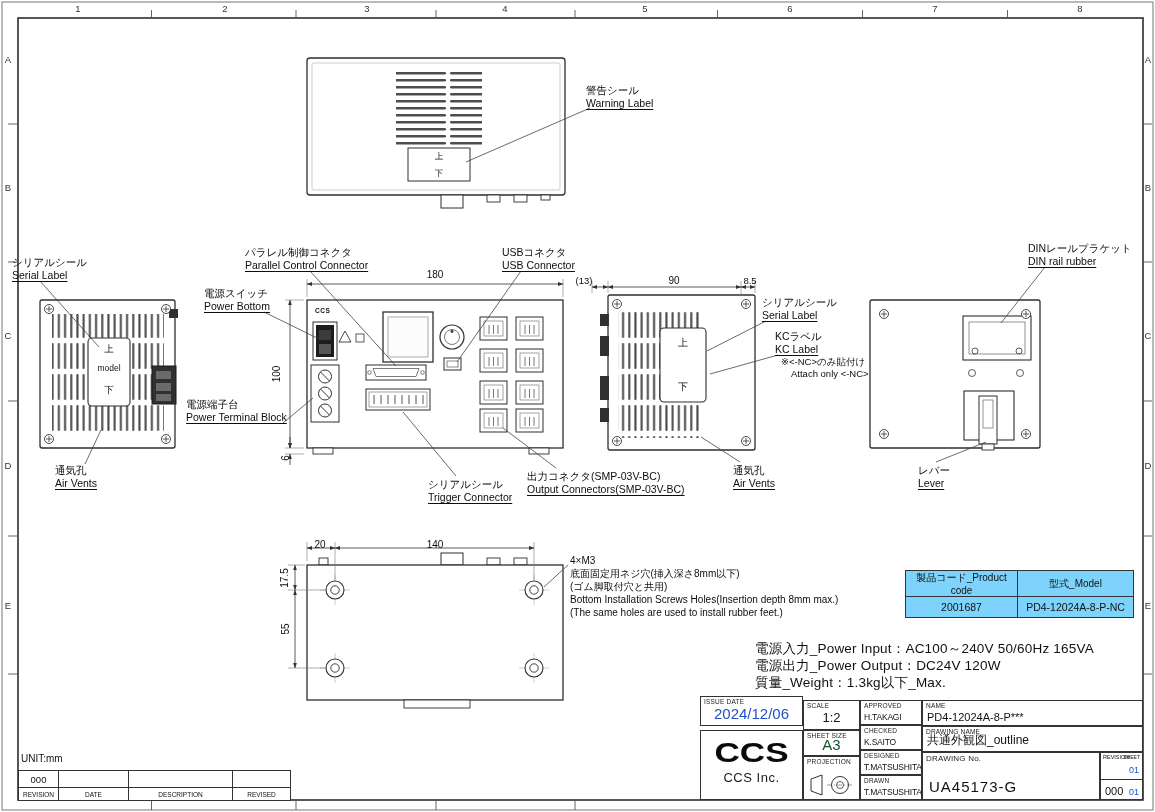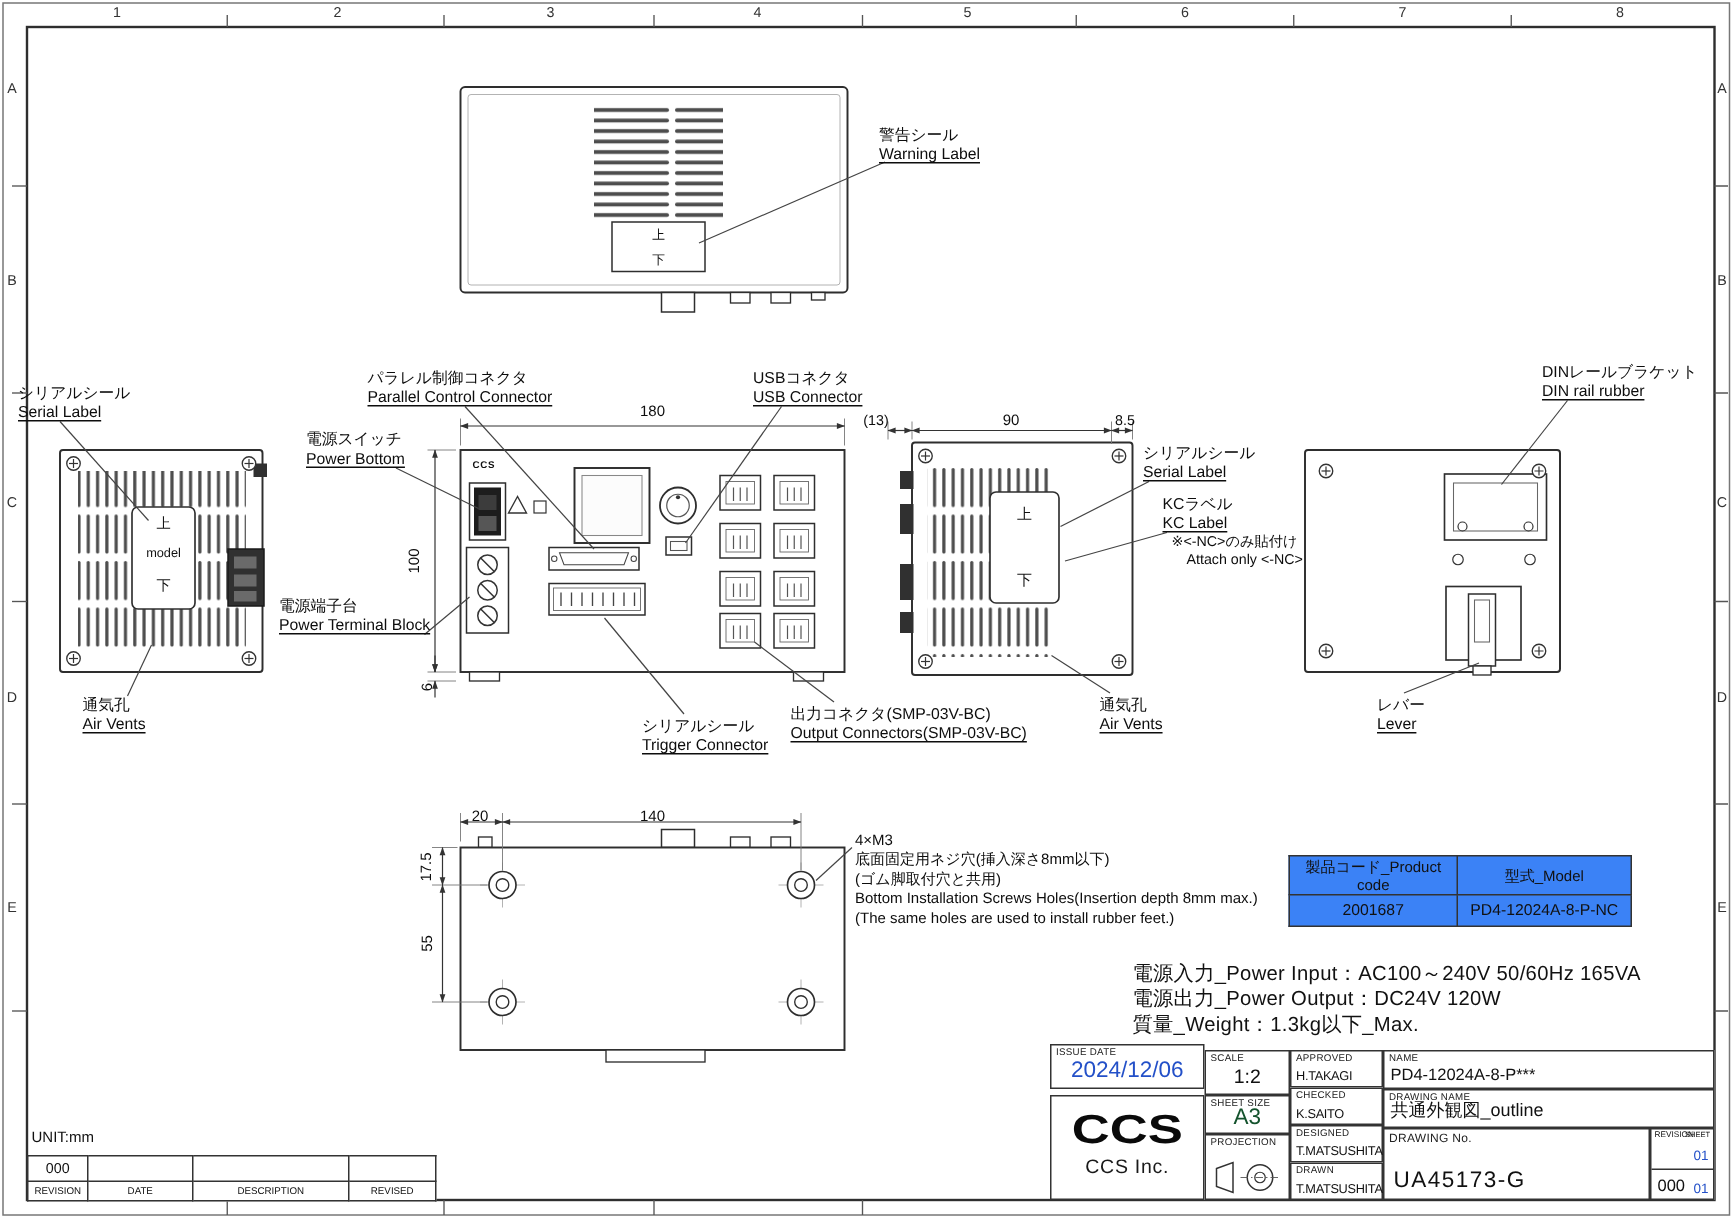--- a/index.html
+++ b/index.html
@@ -7,21 +7,21 @@
 .sheet{position:relative;width:1155px;height:812px;background:#fff;overflow:hidden}
 .lines{position:absolute;left:0;top:0}
 .gridlab{position:absolute;width:16px;font-size:9.5px;color:#333;text-align:center}
 .ann{position:absolute;font-size:10.5px;line-height:1.22;white-space:nowrap;color:#0d0d0d}
 .ann .en{text-decoration:underline;text-underline-offset:2px}
 .ann.small{font-size:9.5px}
 .devlab{position:absolute;font-size:9px;color:#111;text-align:center;white-space:nowrap}
 .dim{position:absolute;font-size:10px;color:#0d0d0d;text-align:center;white-space:nowrap}
 .rot{transform:rotate(-90deg)}
 .spec{position:absolute;left:755px;font-size:13.5px;color:#111;white-space:nowrap;letter-spacing:.2px}
-.ptable{position:absolute;left:859px;top:570px;border-collapse:collapse;background:#3b82f6}
+.ptable{position:absolute;left:905px;top:570px;border-collapse:collapse;background:#7dd3fc}
 .ptable th,.ptable td{border:1px solid #333;font-weight:400;text-align:center;padding:0 5px}
 .ptable th{font-size:10px;height:17px}
 .ptable td{font-size:10.5px;height:21px}
 .tb{position:absolute;border:1px solid #333;background:#fff}
 .tb .lab{position:absolute;top:1px;left:3px;font-size:6.5px;letter-spacing:.2px;color:#222;white-space:nowrap}
 .pval{position:absolute;bottom:2px;left:3px;font-size:8.5px;letter-spacing:-.2px;white-space:nowrap}
 .blue{color:#2350c8}
 .ccslogo{margin-top:7px;text-align:center;font-size:27px;font-weight:900;transform:scaleX(1.3);color:#0a0a0a}
 .ccsinc{margin-top:1px;text-align:center;font-size:13px;letter-spacing:.5px;color:#1a1a1a}
 .rtable{position:absolute;left:18px;top:770px;border-collapse:collapse;background:#fff}

